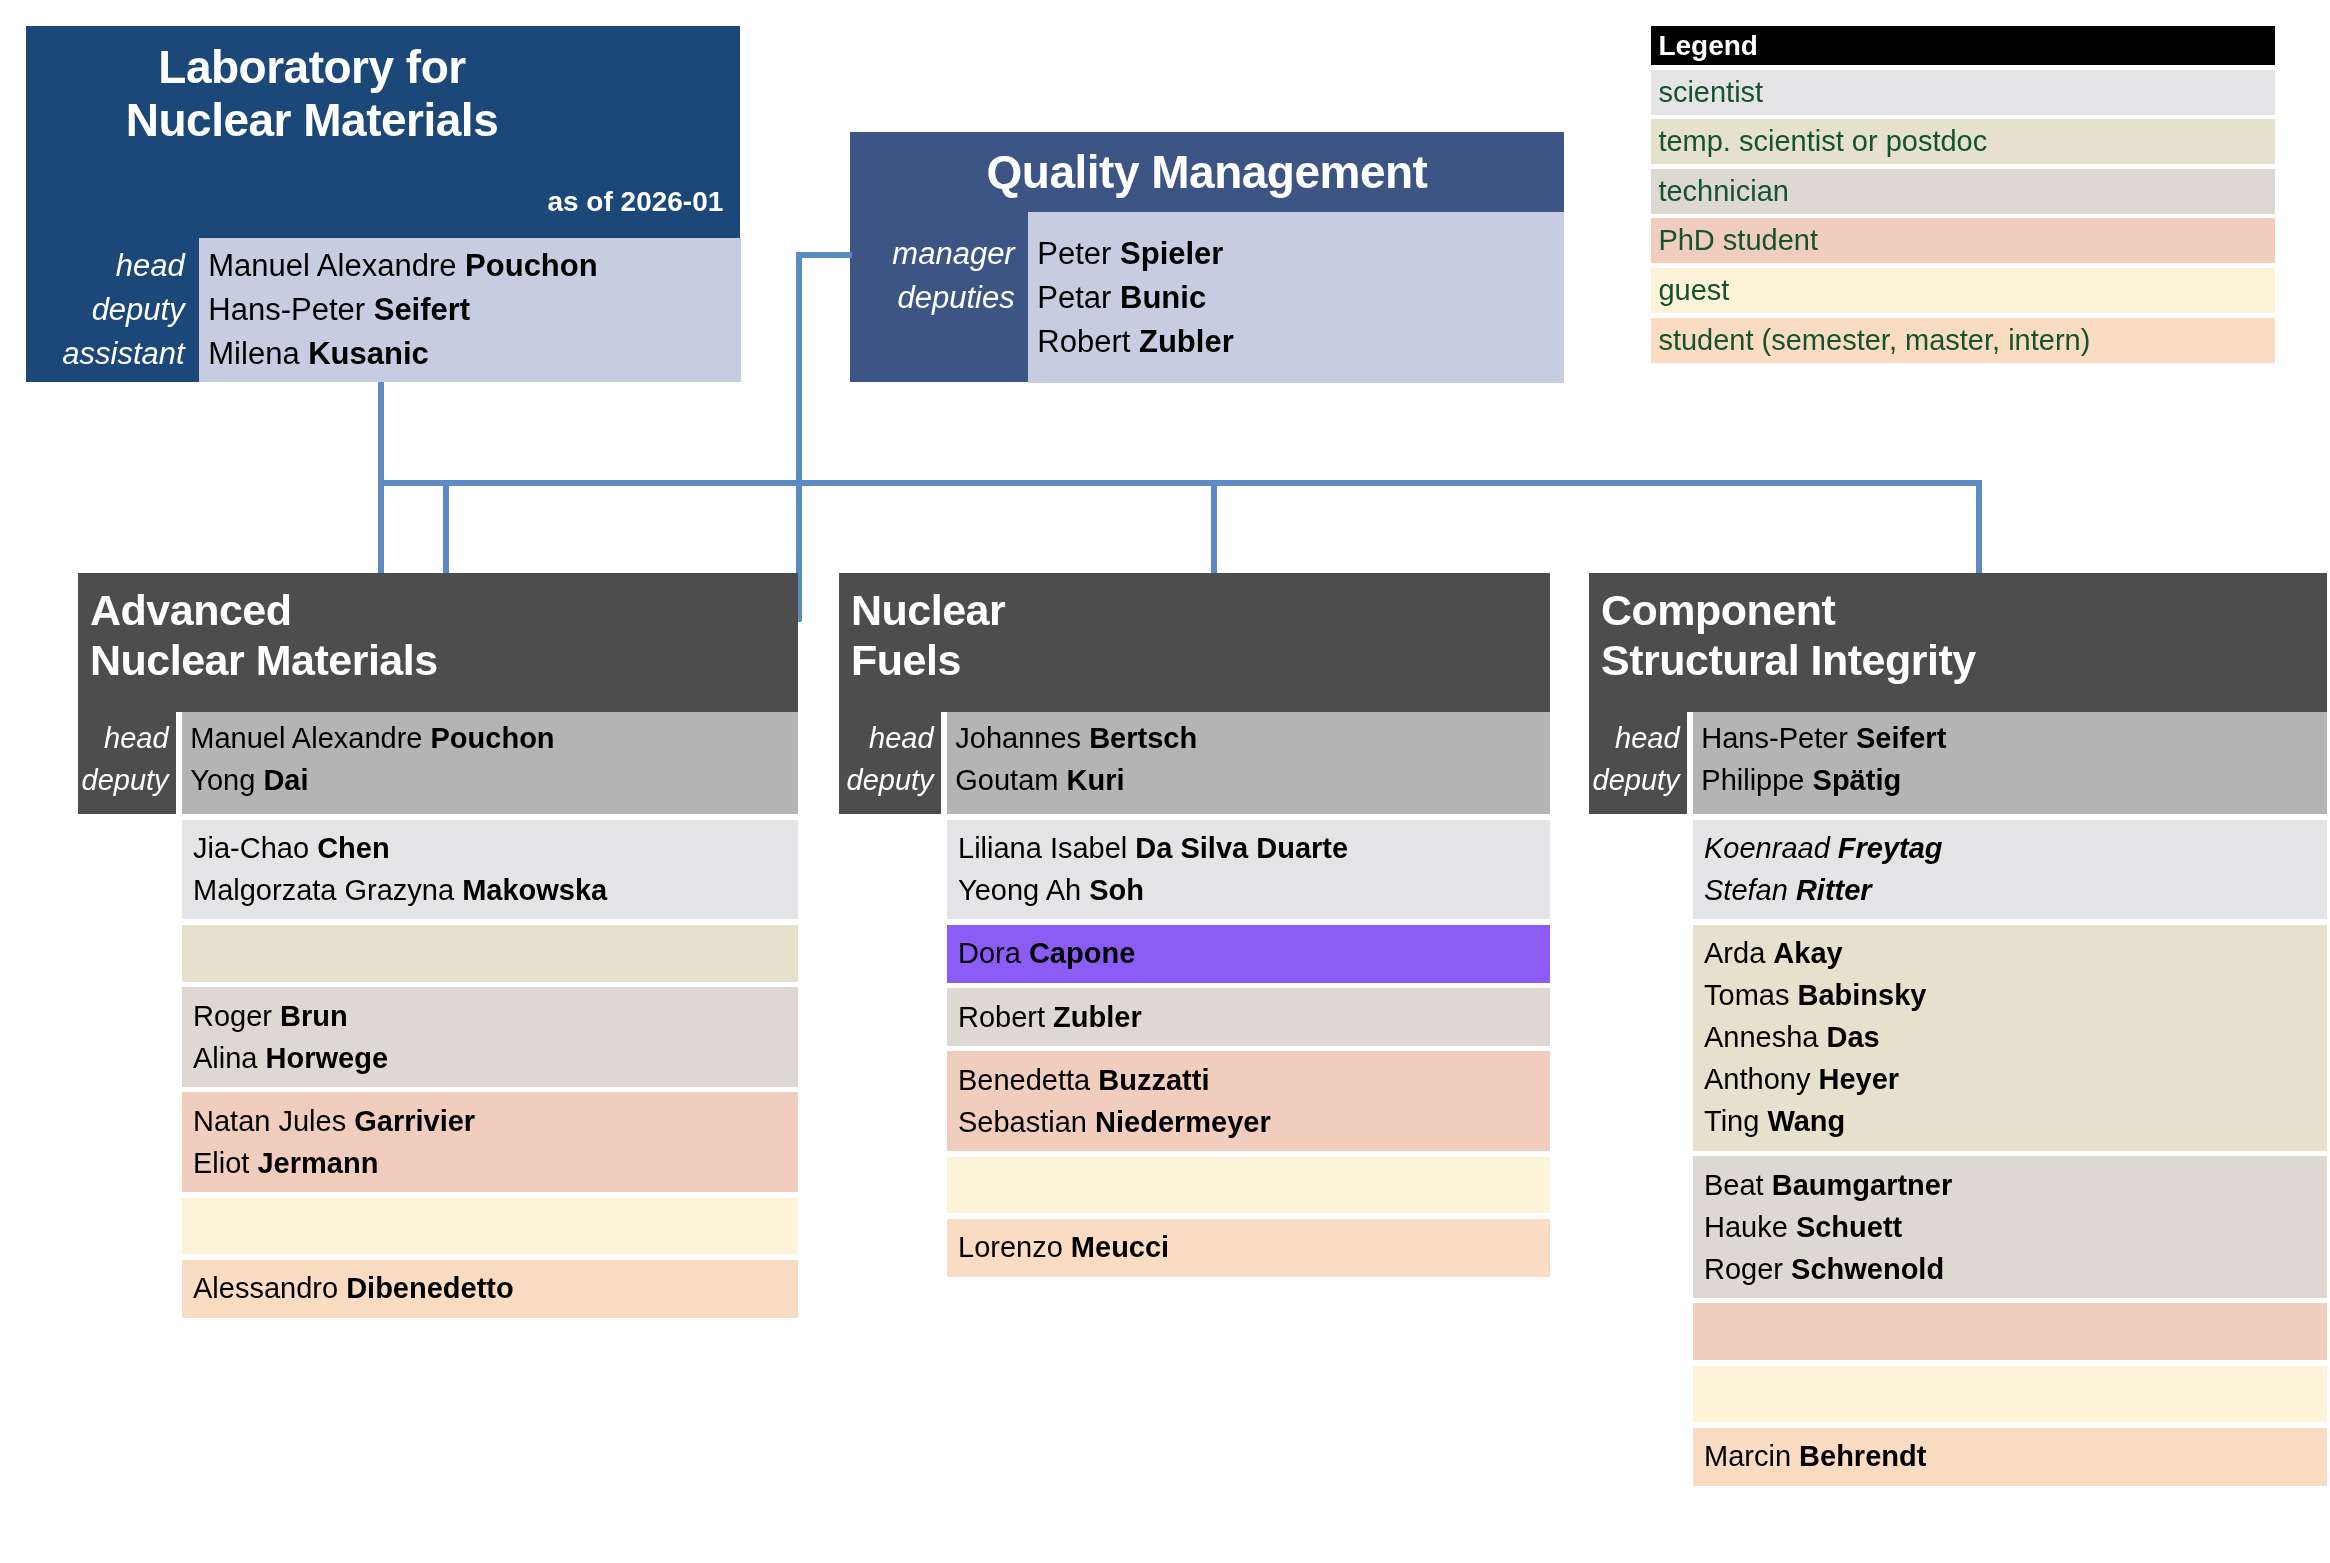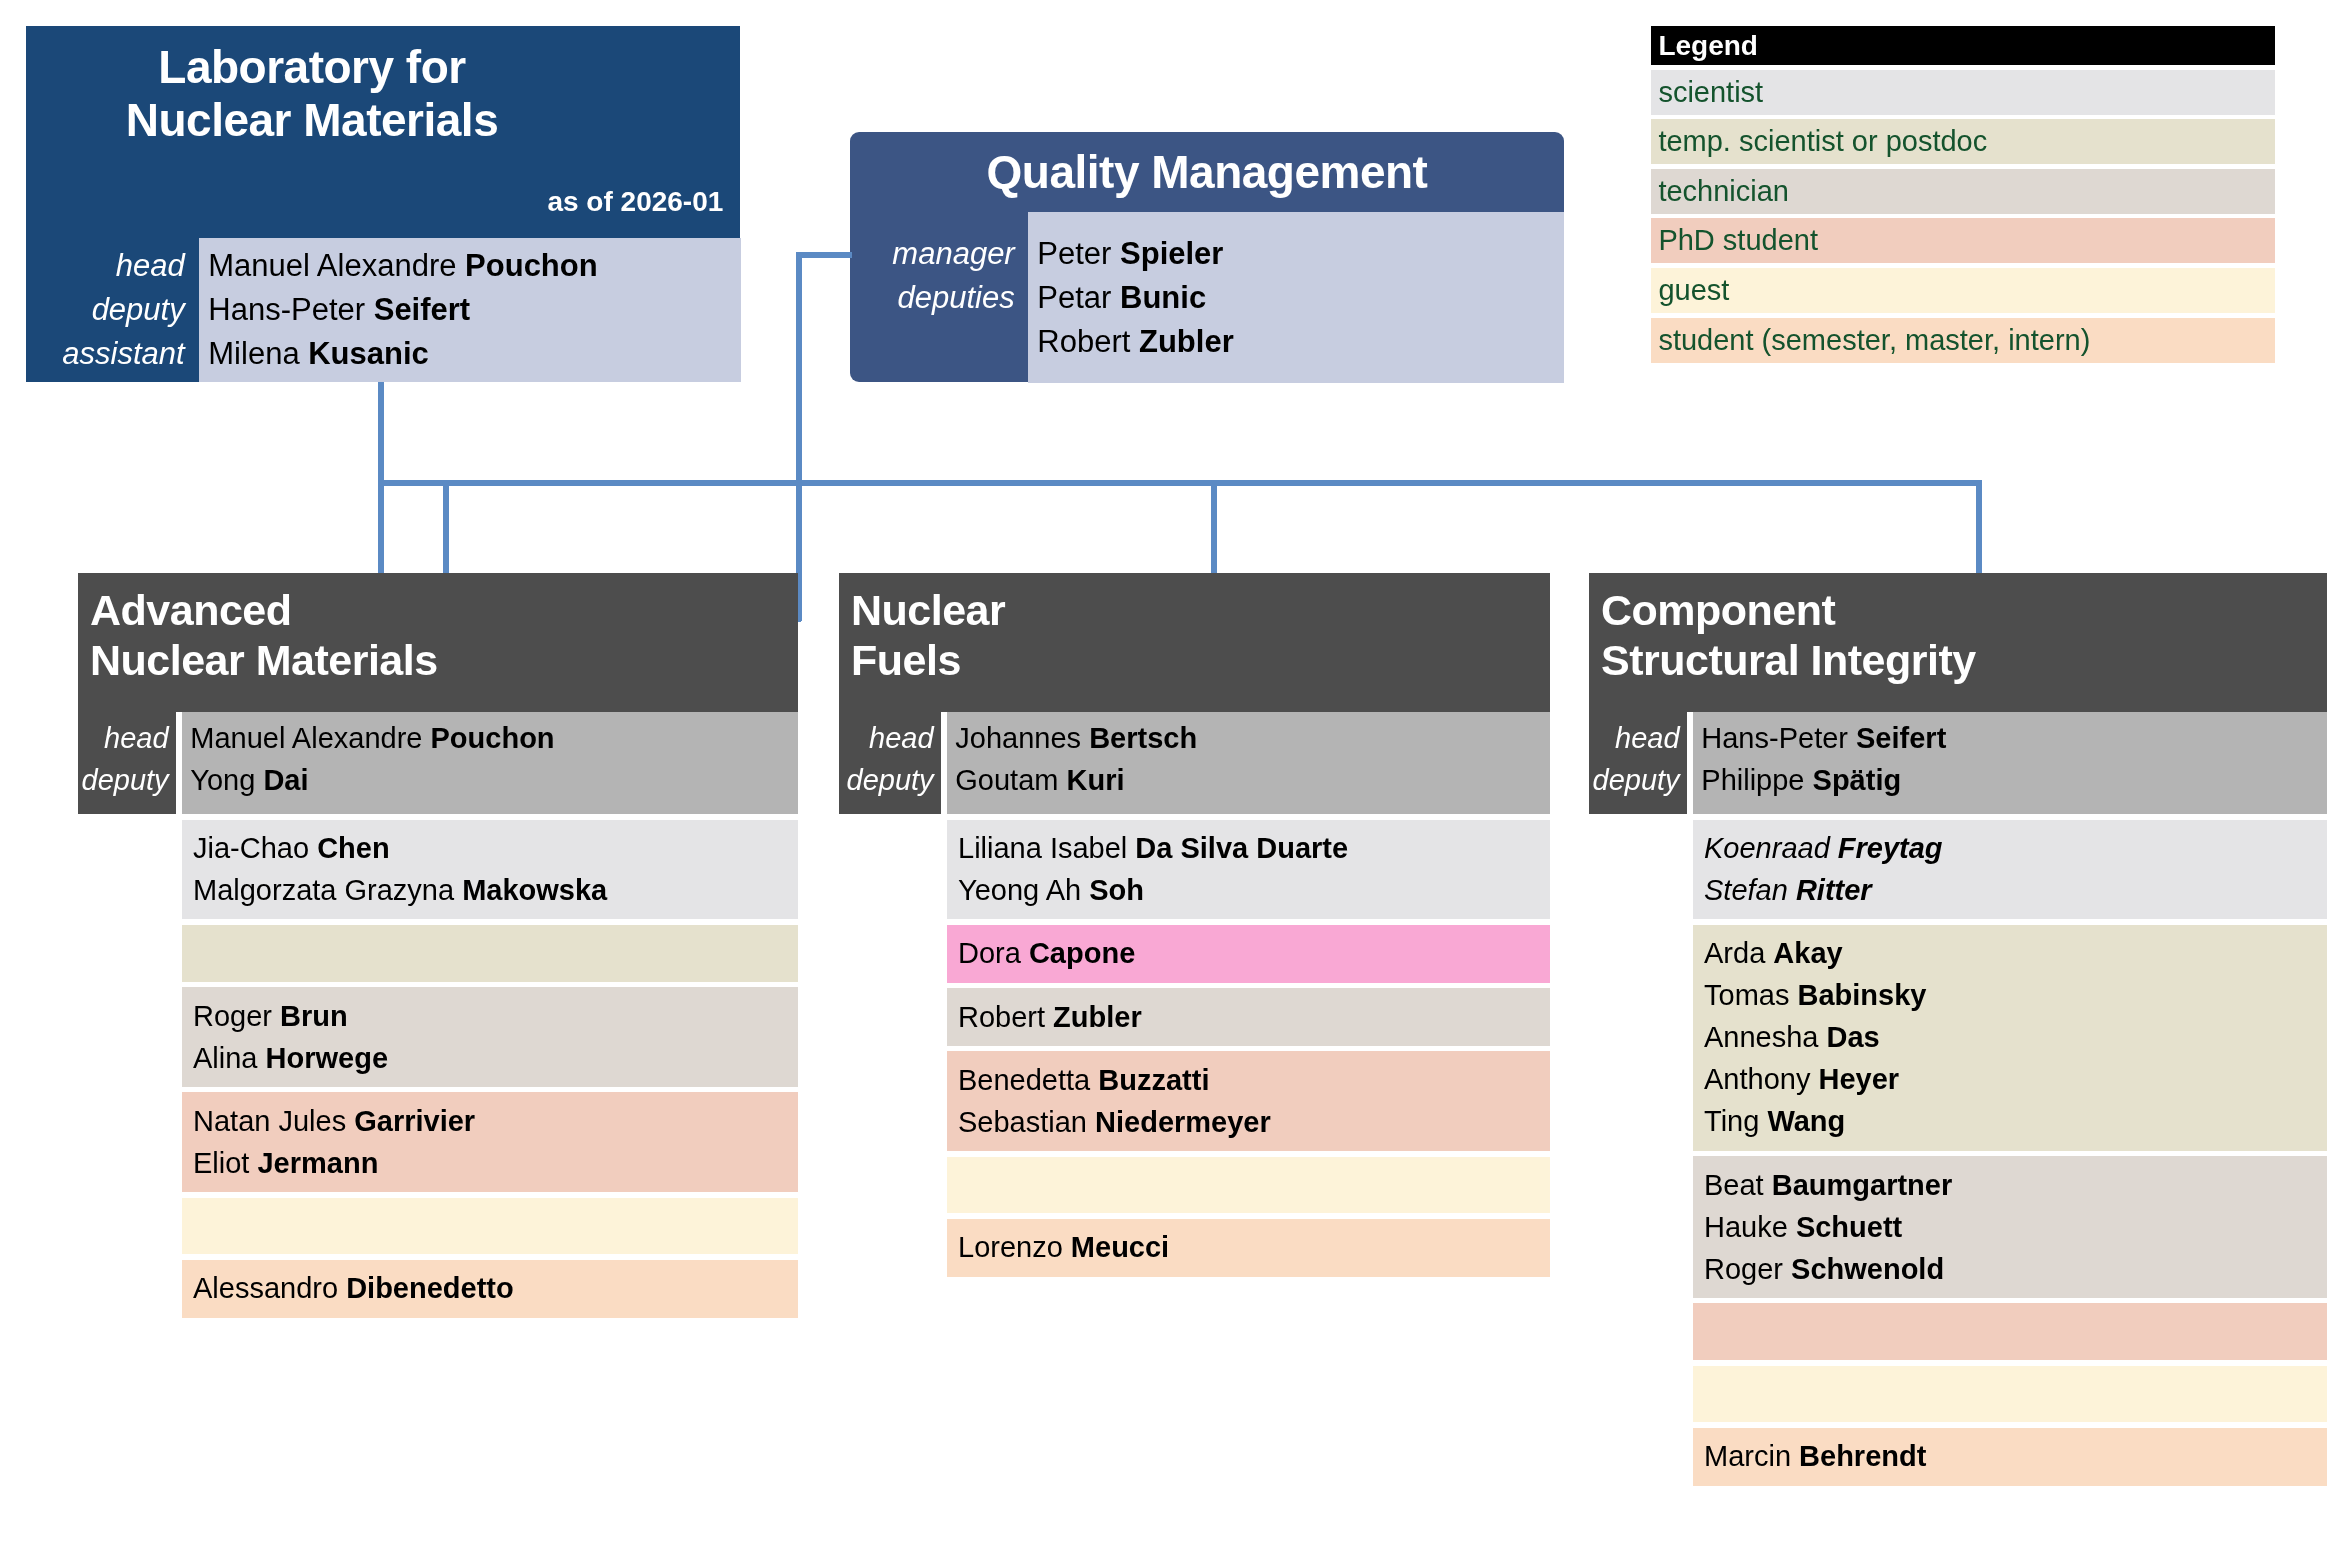--- a/index.html
+++ b/index.html
@@ -27,21 +27,21 @@
     align-items:flex-end;padding-top:5.6px;box-sizing:border-box;
   }
   #lab-roles .role{color:#ffffff;font-style:italic;font-size:31px;line-height:44px;padding-right:8.3px;}
   #lab-people{
     position:absolute;left:173px;top:212px;width:542px;height:144px;
     background:#c7cde0;padding-top:5.6px;box-sizing:border-box;
   }
   #lab-people .person{color:#000;font-size:31px;line-height:44px;padding-left:9.3px;white-space:nowrap;}
 
   
-  #qm-box{left:850px;top:132px;width:714px;height:250px;background:#3c5584;border-radius:9px;}
+  #qm-box{left:850px;top:132px;width:714px;height:250px;background:#3c5584;}
   #qm-title{
     position:absolute;left:0;top:13px;width:714px;text-align:center;
     color:#ffffff;font-weight:bold;font-size:46px;letter-spacing:-0.5px;
   }
   #qm-roles{
     position:absolute;left:0;top:80px;width:173px;height:171px;
     display:flex;flex-direction:column;align-items:flex-end;padding-top:20.4px;box-sizing:border-box;
   }
   #qm-roles .role{color:#ffffff;font-style:italic;font-size:31px;line-height:44px;padding-right:8.3px;}
   #qm-people{
@@ -209,21 +209,21 @@
         <div class="grp-lead-people" style="left: 108px; width: 603px;">
           <div class="person">Johannes <b>Bertsch</b></div>
           <div class="person">Goutam <b>Kuri</b></div>
         </div>
       </div>
       <div class="grp-rows" style="margin-left: 108px; width: 603px;">
         <div class="cat-row" style="background: rgb(228, 228, 230);">
           <div class="person">Liliana Isabel <b>Da Silva Duarte</b></div>
           <div class="person">Yeong Ah <b>Soh</b></div>
         </div>
-        <div class="cat-row" style="background: #f9a8d4;">
+        <div class="cat-row" style="background: #8b5cf6;">
           <div class="person">Dora <b>Capone</b></div>
         </div>
         <div class="cat-row" style="background: rgb(222, 216, 210);">
           <div class="person">Robert <b>Zubler</b></div>
         </div>
         <div class="cat-row" style="background: rgb(241, 205, 190);">
           <div class="person">Benedetta <b>Buzzatti</b></div>
           <div class="person">Sebastian <b>Niedermeyer</b></div>
         </div>
         <div class="cat-row empty" style="background: rgb(253, 243, 217);"></div>

